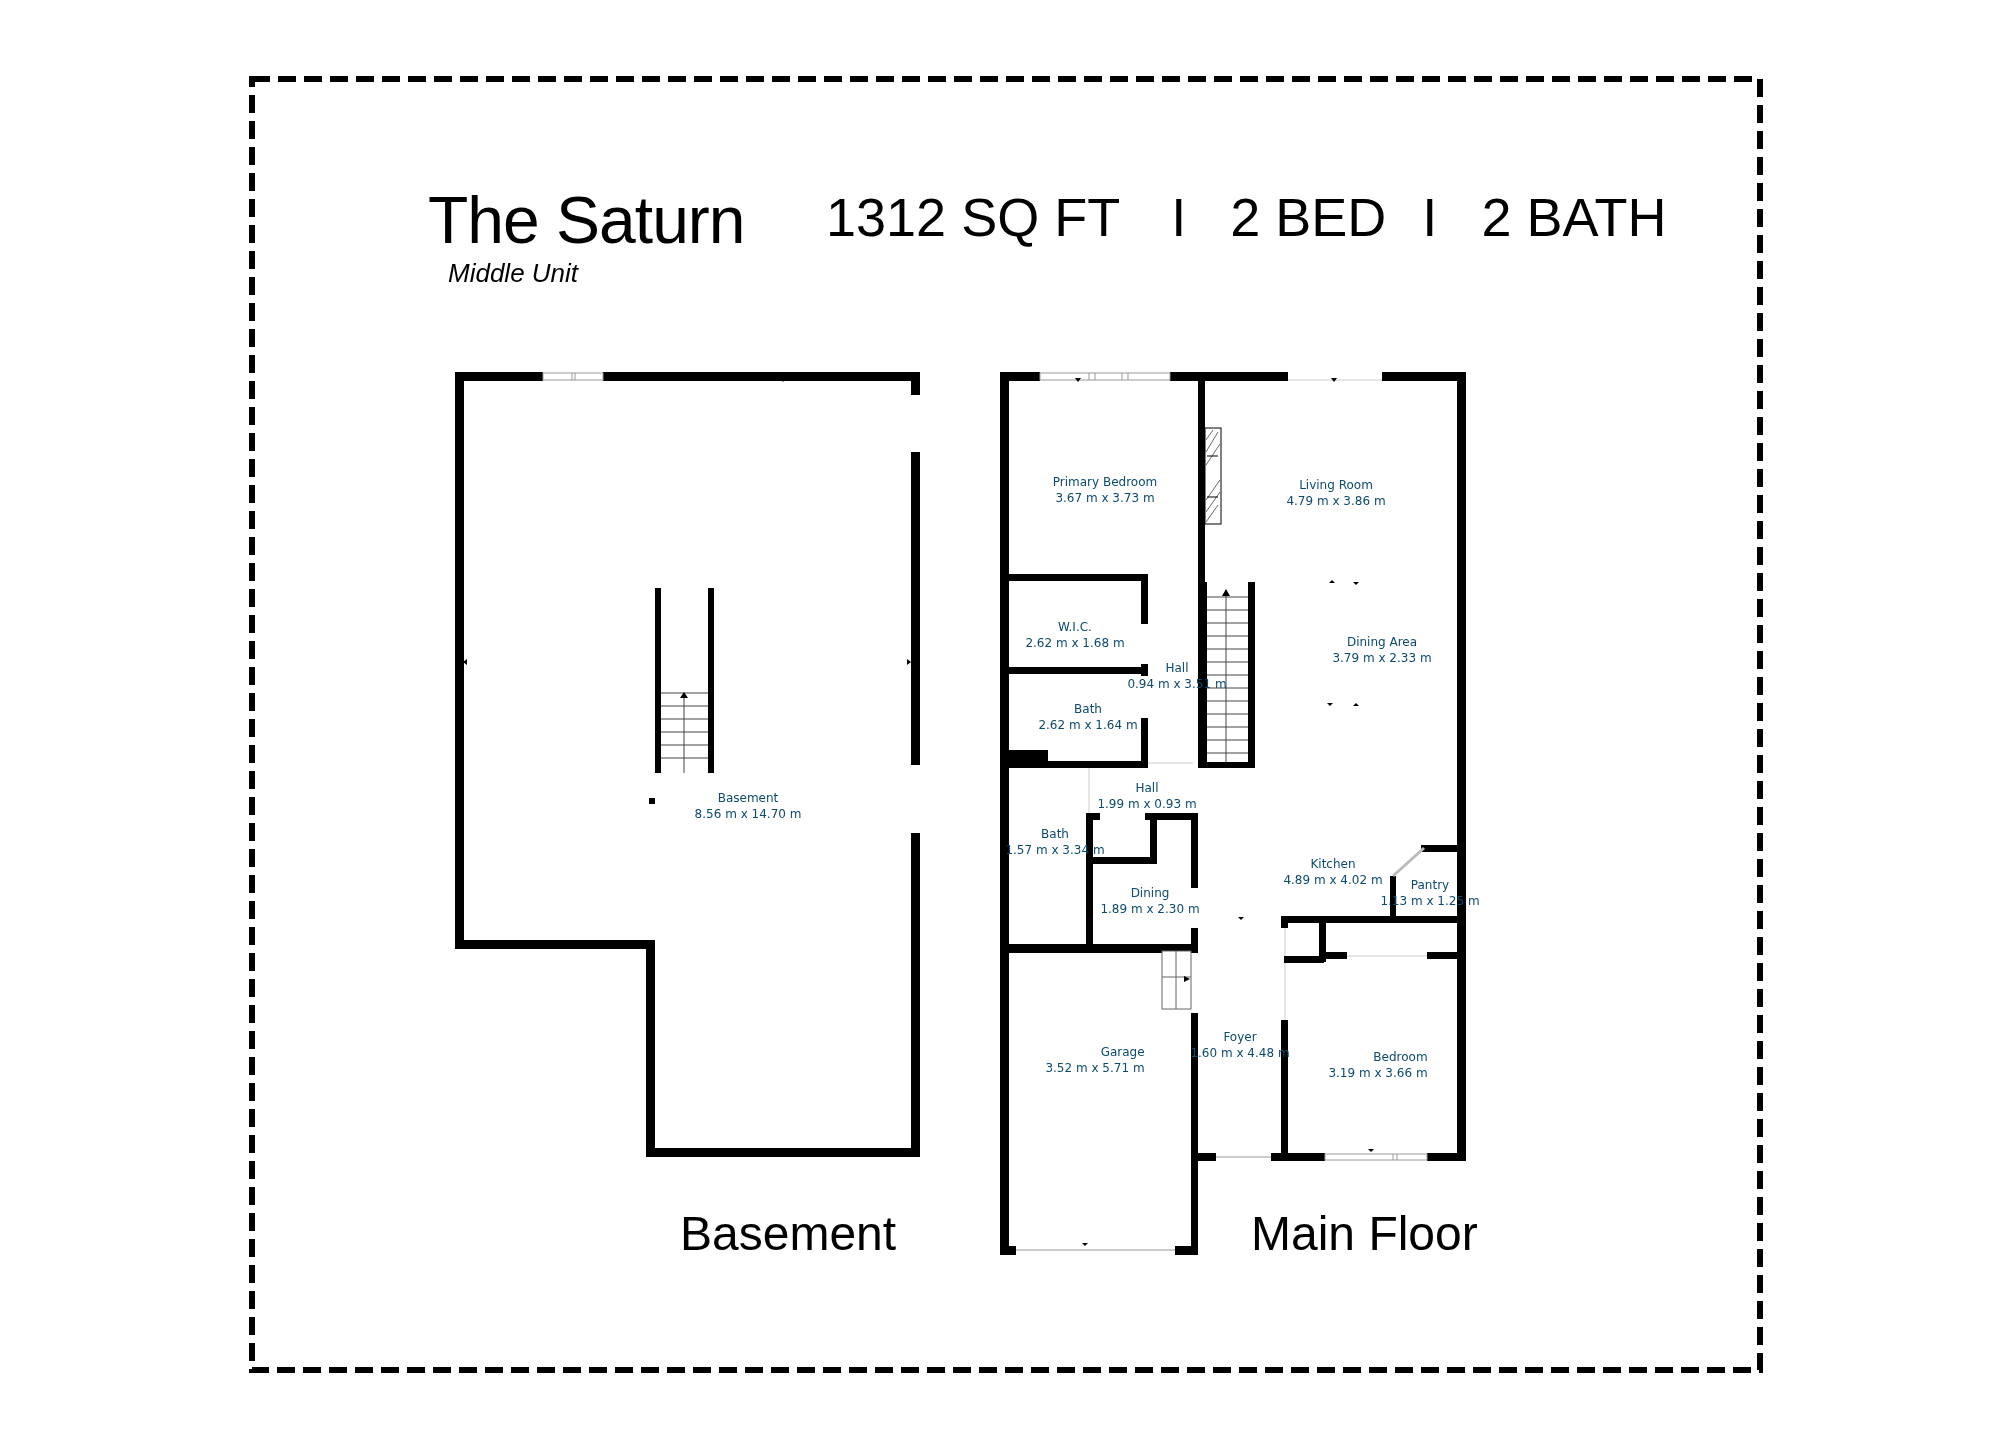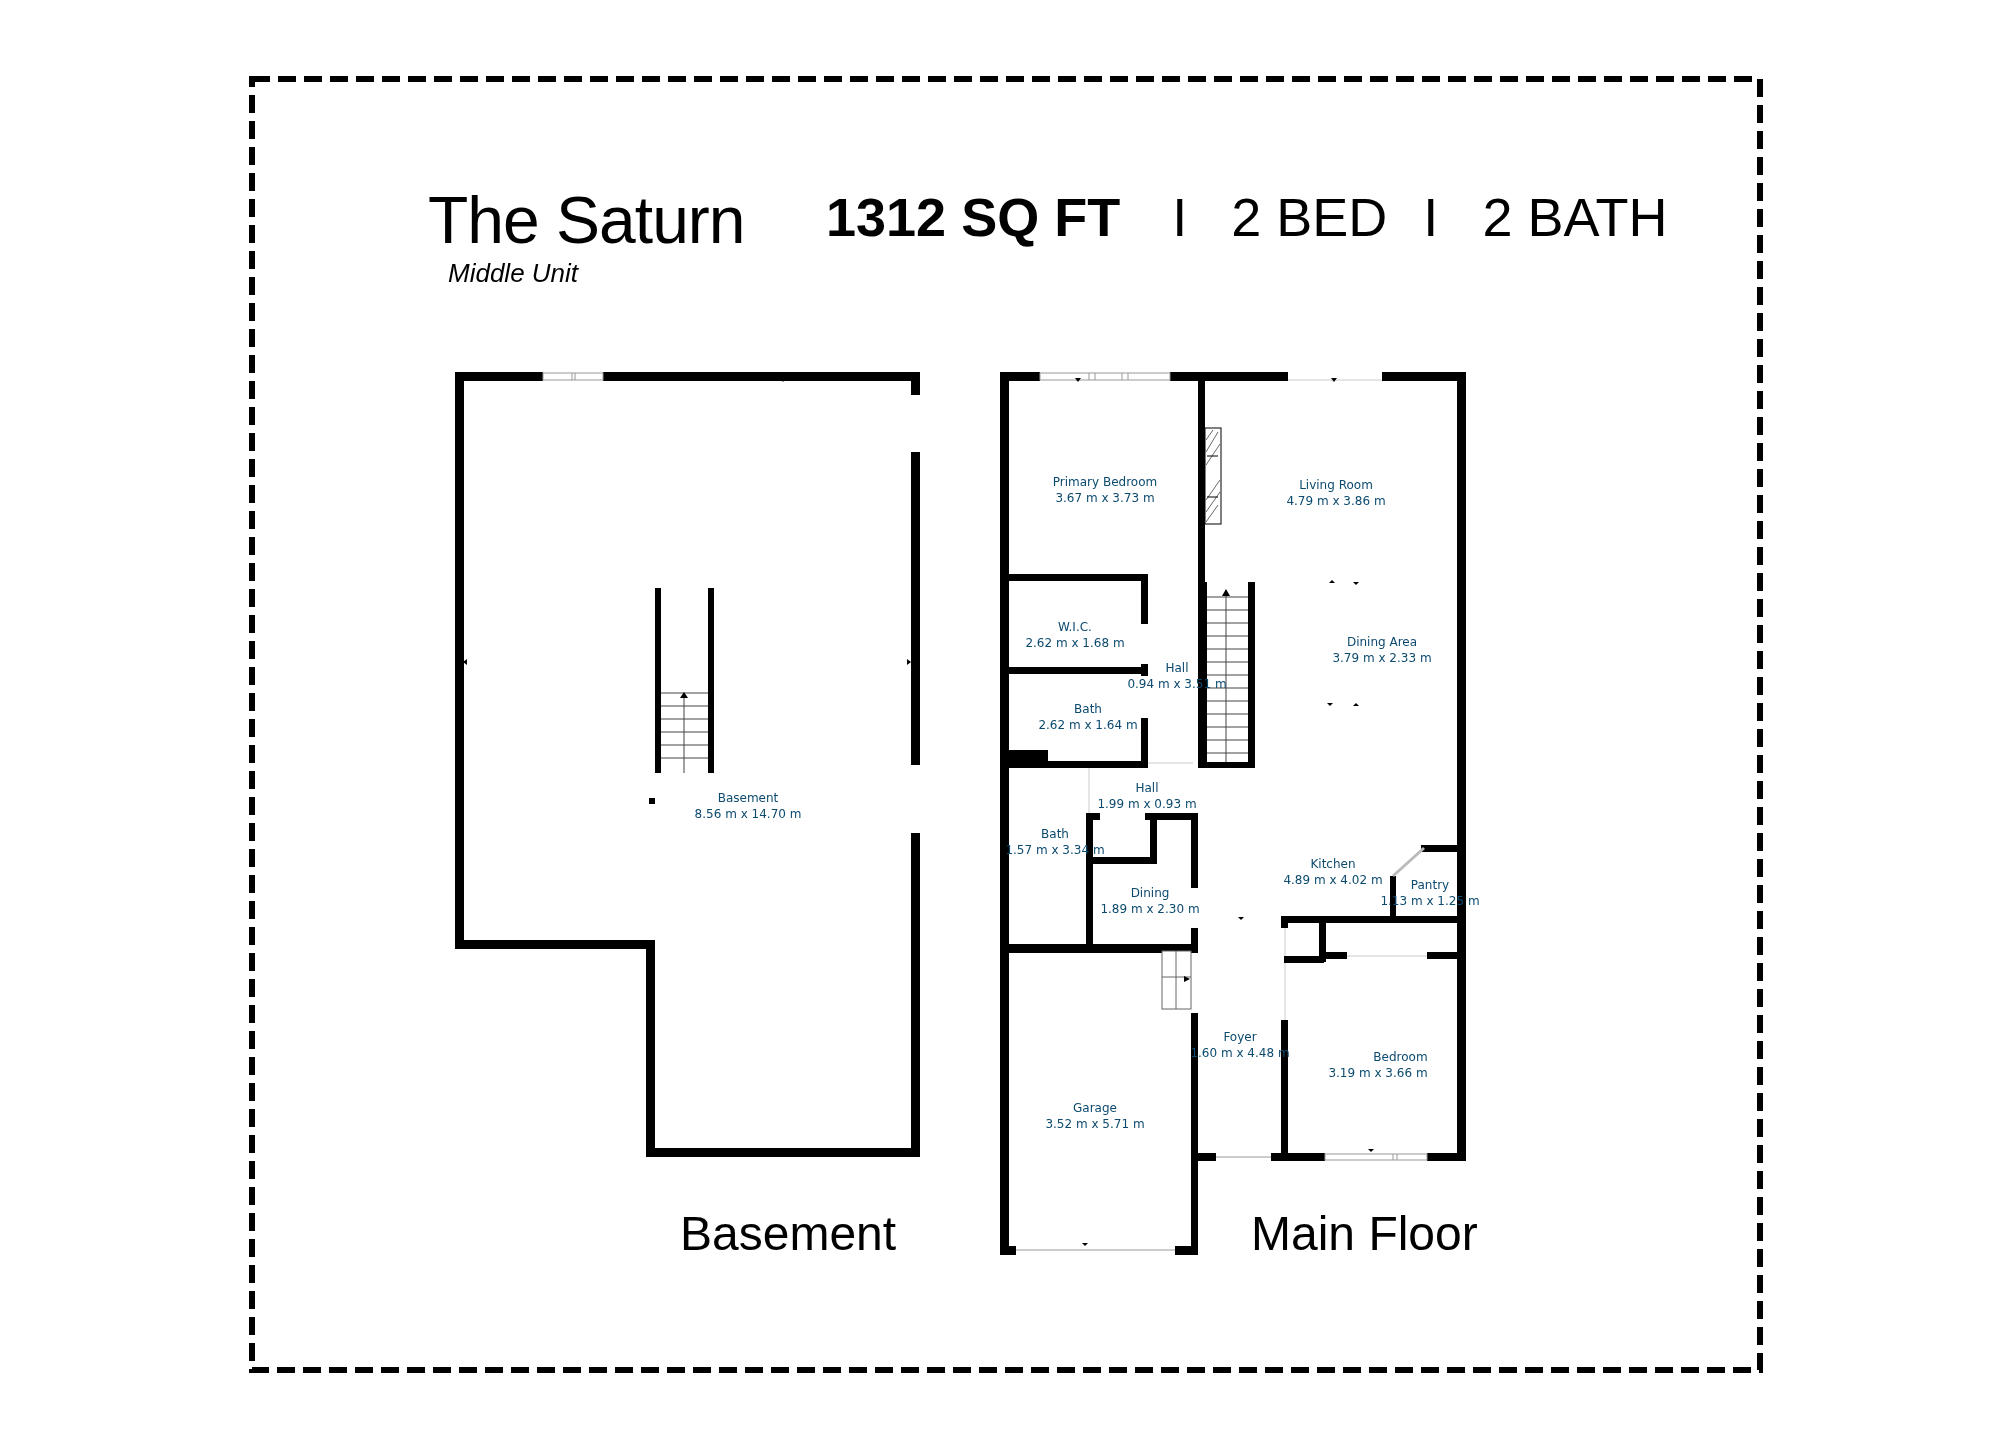--- a/index.html
+++ b/index.html
@@ -1,21 +1,21 @@
 <!DOCTYPE html>
 <html><head>
 <meta charset="utf-8">
 <style>
   html, body { margin:0; padding:0; background:#ffffff; }
   body { width:2000px; height:1429px; position:relative; overflow:hidden; font-family:"Liberation Sans", sans-serif; }
   #stage { position:absolute; left:0; top:0; width:2000px; height:1112px; }
   .title { position:absolute; left:428px; top:182px; font-size:66px; color:#000; font-family:"Liberation Sans", sans-serif; letter-spacing:-1px; white-space:nowrap; }
   .subtitle { position:absolute; left:448px; top:258px; font-size:26px; color:#000; white-space:nowrap;font-style:italic; }
   .specs { position:absolute; left:826px; top:186px; font-size:54px; color:#000; white-space:nowrap; }
-  .specs .sqft { font-weight:bold;text-align:center; }
+  .specs .sqft { font-weight:normal;text-align:center; }
   .caption { position:absolute; font-size:48px; color:#000; white-space:nowrap; }
   .room { position:absolute; text-align:center; font-family:"DejaVu Sans", sans-serif; font-size:12px; color:#0c4a6e; line-height:16px; white-space:nowrap; transform:translateX(-50%); }
 </style>
 </head>
 <body>
 
 <div id="stage">
 
   <svg width="2000" height="1429" viewBox="0 0 2000 1429" style="position:absolute;left:0;top:0">
 
@@ -260,17 +260,17 @@
     <div>1.13 m x 1.25 m</div>
   </div>
   <div class="room" style="left:1240px; top:1029px;">
     <div>Foyer</div>
     <div>1.60 m x 4.48 m</div>
   </div>
   <div class="room" style="left:1378px; top:1049px;text-align:right;">
     <div>Bedroom</div>
     <div>3.19 m x 3.66 m</div>
   </div>
-  <div class="room" style="left:1095px; top:1100px;">
+  <div class="room" style="left:1095px; top:1044px;text-align:right;">
     <div>Garage</div>
     <div>3.52 m x 5.71 m</div>
   </div>
 </div>
 
 </body></html>

